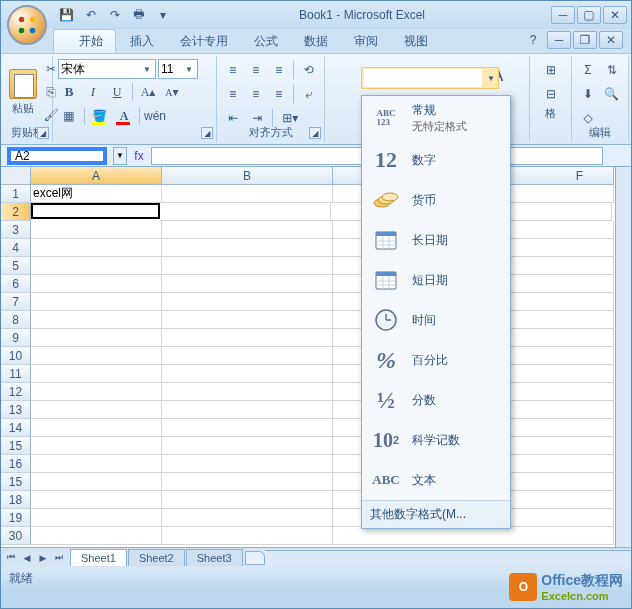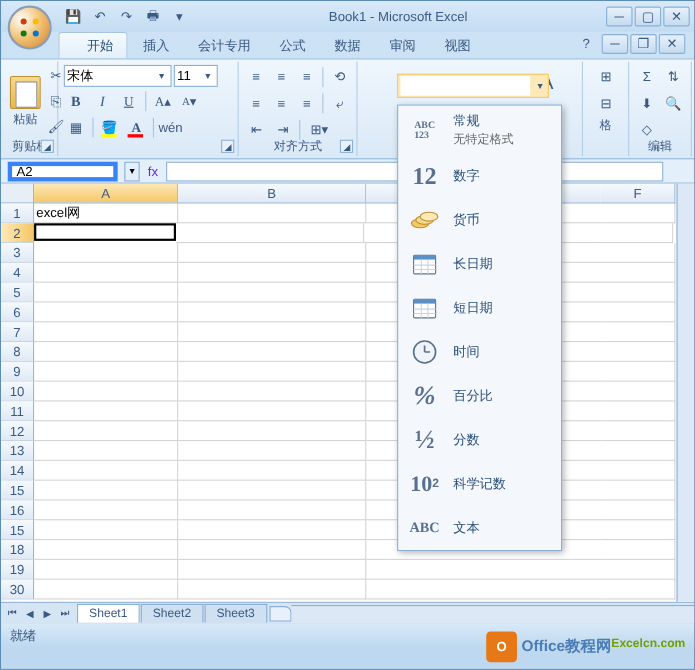--- a/index.html
+++ b/index.html
@@ -56,21 +56,21 @@
 .grid-body{display:flex;flex:1;}
 .sheet-tabs{height:20px;background:#d6e5f3;display:flex;align-items:center;border-top:1px solid #8ab0d5;}
 .tab-nav{display:flex;padding:0 2px;}
 .tab-nav-btn{width:16px;height:16px;display:flex;align-items:center;justify-content:center;color:#3b5a82;cursor:pointer;font-size:9px;}
 .sheet-tab{padding:2px 10px;background:#fff;border:1px solid #8ab0d5;border-bottom:none;margin-left:1px;color:#3b5a82;cursor:pointer;font-size:11px;}
 .sheet-tab.inactive{background:#cfe0f0;}
 .new-sheet{width:20px;height:14px;background:#e8f1fb;border:1px solid #8ab0d5;margin-left:2px;border-radius:0 6px 0 0;cursor:pointer;}
 .statusbar{height:22px;background:linear-gradient(to bottom,#d8e9f8,#bdd8ef);display:flex;align-items:center;padding:0 8px;color:#3b5a82;justify-content:space-between;}
 .watermark{position:absolute;bottom:6px;right:8px;display:flex;align-items:center;gap:4px;}
 .wm-icon{width:28px;height:28px;background:#e67817;border-radius:4px;display:flex;align-items:center;justify-content:center;color:#fff;font-weight:bold;}
-.wm-text{display:flex;flex-direction:row;font-size:11px;}
+.wm-text{display:flex;flex-direction:column;font-size:11px;}
 .wm-text .t1{color:#4a7cb5;font-weight:bold;font-size:14px;}
 .wm-text .t2{color:#74a000;font-weight:bold;font-size:11px;}
 
 .dropdown{position:absolute;top:94px;left:360px;width:150px;background:#f4f8fc;border:1px solid #8ab0d5;box-shadow:2px 2px 6px rgba(0,0,0,0.3);z-index:100;}
 .dd-trigger{position:absolute;top:66px;left:360px;width:138px;height:22px;border:1px solid #f5c867;background:#fde8b8;display:flex;align-items:center;z-index:101;}
 .dd-trigger-inner{flex:1;height:18px;background:#fff;margin:0 2px;}
 .dd-arrow{width:14px;text-align:center;font-size:8px;color:#3b5a82;}
 .dd-item{display:flex;align-items:center;padding:6px 8px;cursor:pointer;gap:10px;}
 .dd-icon{width:32px;height:28px;display:flex;align-items:center;justify-content:center;color:#5a7090;font-size:18px;font-weight:bold;font-family:"Times New Roman",serif;}
 .dd-item.general .dd-label-wrap{display:flex;flex-direction:column;}
@@ -301,20 +301,21 @@
       <span class="dd-label">分数</span>
     </div>
     <div class="dd-item">
       <div class="dd-icon" style="font-size:20px;">10<sup style="font-size:11px;">2</sup></div>
       <span class="dd-label">科学记数</span>
     </div>
     <div class="dd-item">
       <div class="dd-icon" style="font-size:13px;">ABC</div>
       <span class="dd-label">文本</span>
     </div>
+    <div class="dd-footer">其他数字格式(M...</div>
   </div>
 
   <div class="formulabar">
     <div class="namebox">
         <span>A2</span>
       </div>
     <div class="namebox-arrow">▼</div>
     <div class="fx-btn">fx</div>
     <div class="formula-input"></div>
     <div class="fb-expand"></div>

